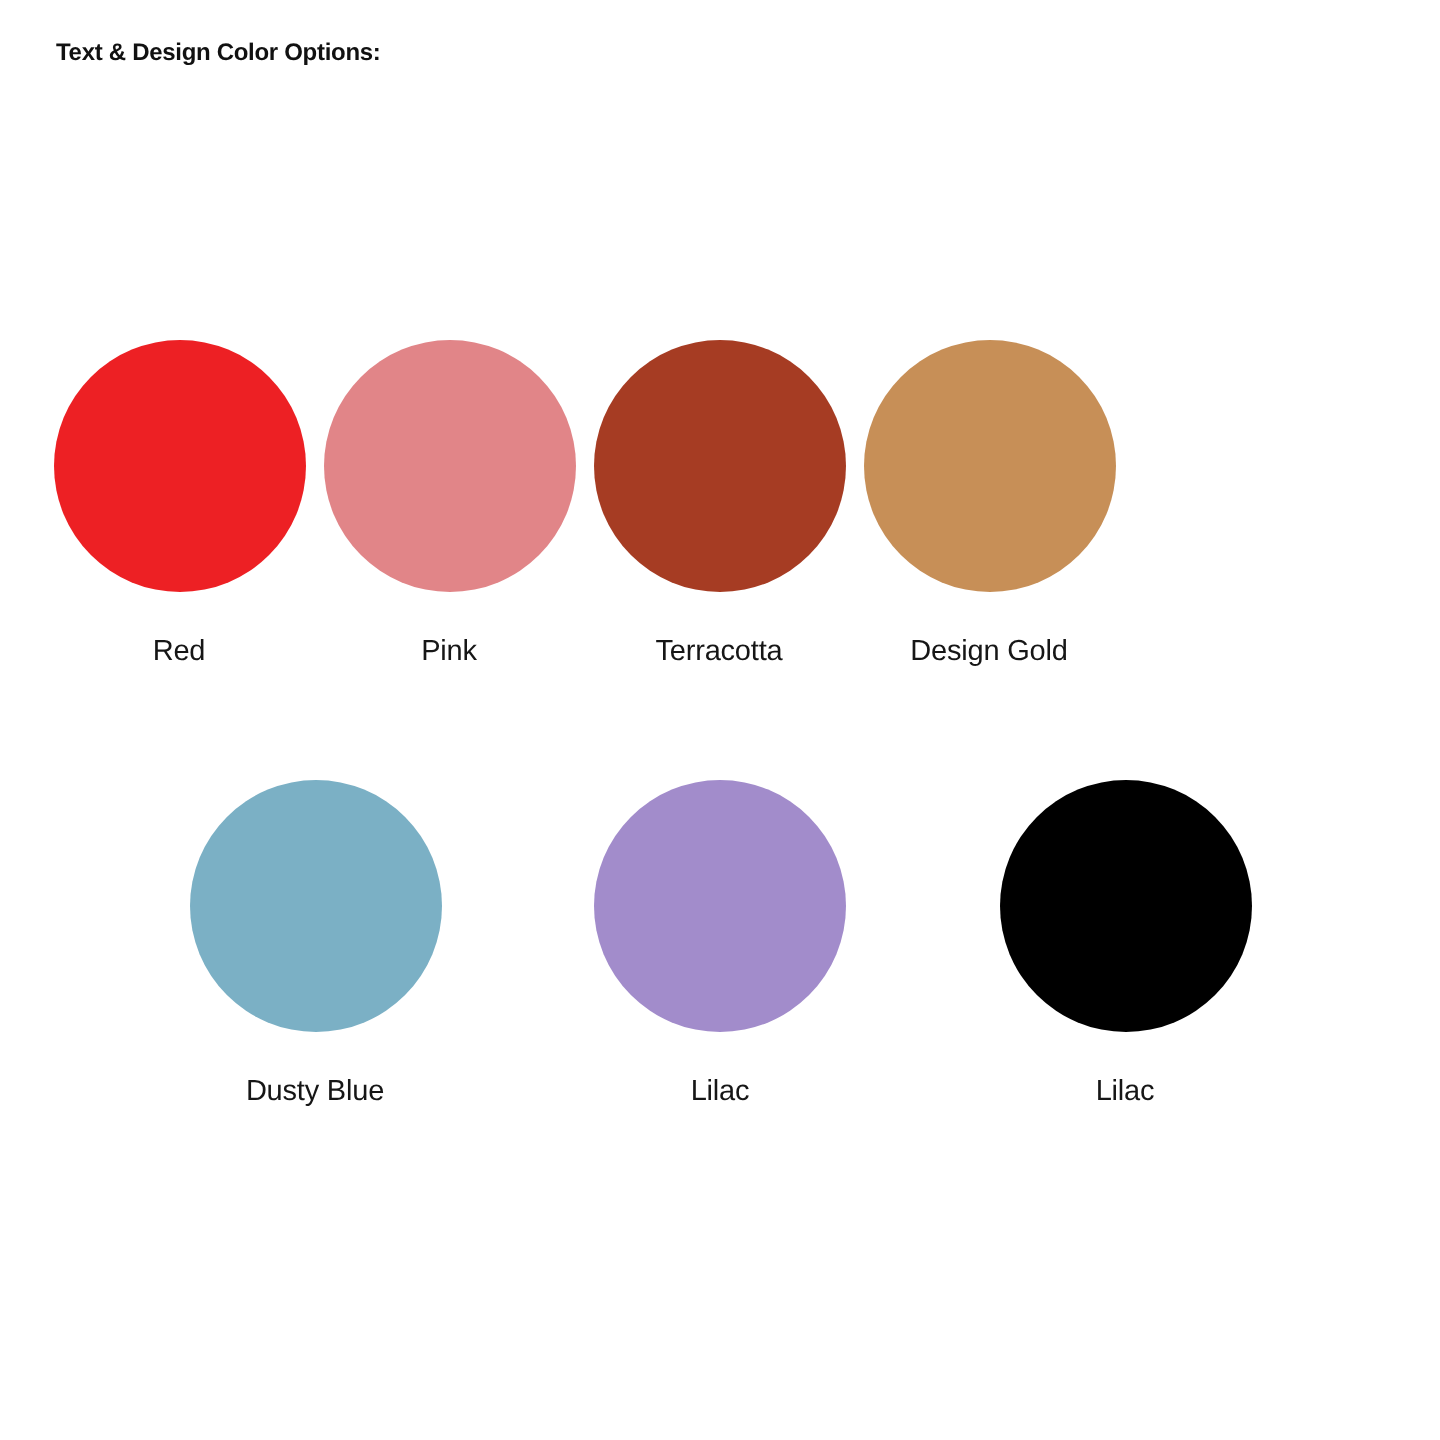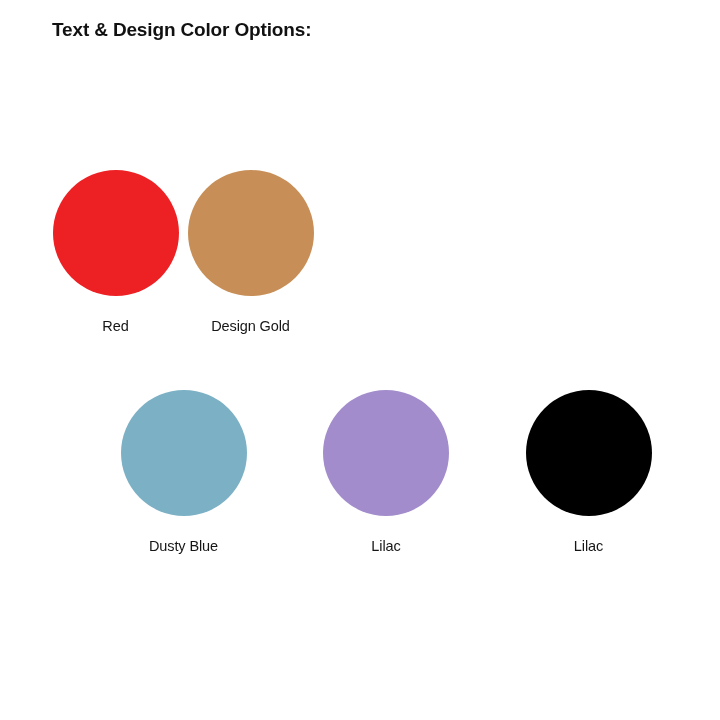--- a/index.html
+++ b/index.html
@@ -13,35 +13,33 @@
     font-family: "Liberation Sans", sans-serif;
     -webkit-font-smoothing: antialiased;
     overflow: hidden;
     position: relative;
   }
 
   #page-title {
     position: absolute;
     left: 28px;
     top: 19px;
-    font-size: 19px;
+    font-size: 12px;
     font-weight: bold;
     color: #111111;
     letter-spacing: -0.15px;
     white-space: nowrap;
-    margin-left: 24px;
   }
 
   .swatch-grid {
     position: absolute;
     left: 0;
     top: 0;
     width: 580px;
     height: 720px;
-    margin-left: 26px;
   }
 
   .swatch-row {
     position: absolute;
     display: flex;
     align-items: flex-start;
   }
 
   #swatch-row-1 {
     left: 22px;
@@ -88,20 +86,28 @@
 
   <div id="page-title">Text &amp; Design Color Options:</div>
 
   <div class="swatch-grid">
     <div class="swatch-row" id="swatch-row-1">
         <div class="swatch-cell">
           <div class="swatch-dot" style="background: rgb(237, 32, 36);"></div>
           <div class="swatch-label">Red</div>
         </div>
         <div class="swatch-cell">
+          <div class="swatch-dot" style="background: rgb(225, 133, 136);"></div>
+          <div class="swatch-label">Pink</div>
+        </div>
+        <div class="swatch-cell">
+          <div class="swatch-dot" style="background: rgb(166, 60, 35);"></div>
+          <div class="swatch-label">Terracotta</div>
+        </div>
+        <div class="swatch-cell">
           <div class="swatch-dot" style="background: rgb(199, 143, 87);"></div>
           <div class="swatch-label">Design Gold</div>
         </div>
       </div>
     <div class="swatch-row" id="swatch-row-2">
         <div class="swatch-cell">
           <div class="swatch-dot" style="background: rgb(123, 176, 197);"></div>
           <div class="swatch-label">Dusty Blue</div>
         </div>
         <div class="swatch-cell">

